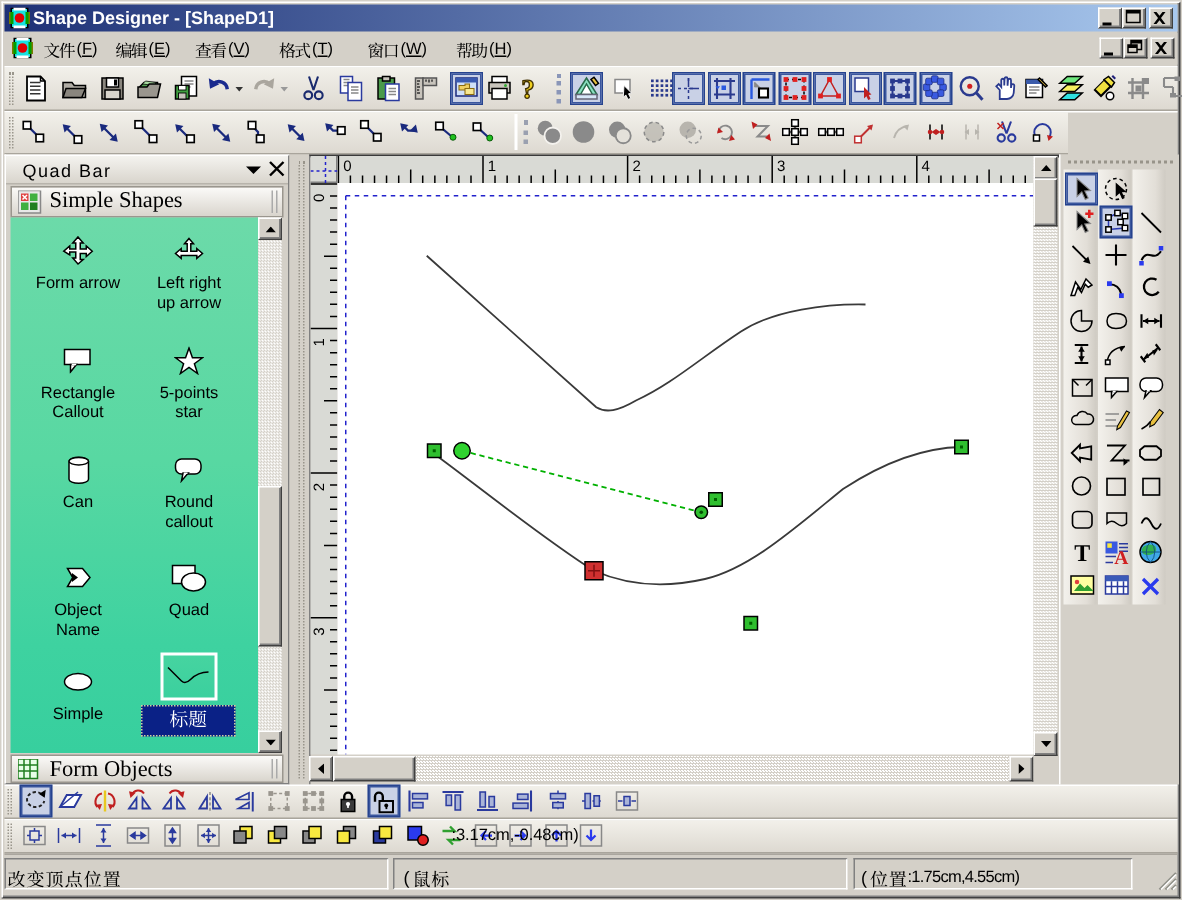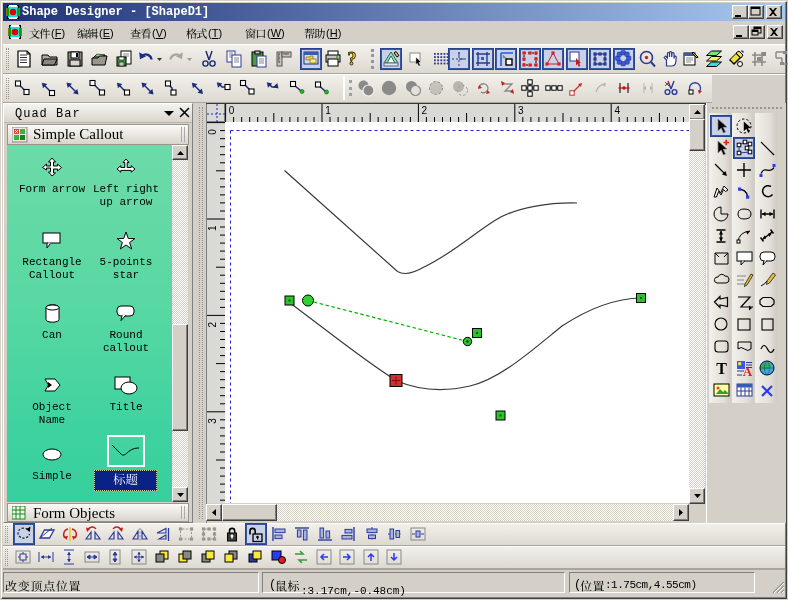--- a/index.html
+++ b/index.html
@@ -1,17 +1,17 @@
 <!DOCTYPE html>
 <html><head><meta charset="utf-8"><style>
 *{margin:0;padding:0;box-sizing:border-box}
 html,body{width:788px;height:600px;overflow:hidden}
 body{font-family:"Liberation Sans",sans-serif;background:#d4d0c8;position:relative}
 .abs{position:absolute}
-.mono{font-family:Liberation Mono, monospace}
+.mono{font-family:Liberation Sans, sans-serif}
 .serif{font-family:"Liberation Serif",serif}
 .tbband{background:linear-gradient(180deg,#f2f0ea,#ddd9d1);border-top:1px solid #fff;border-bottom:1px solid #a9a59c}
 .grip{width:3px;border-left:1px dotted #9a968c;border-right:1px dotted #9a968c}
 .btn3d{background:#d4d0c8;border-top:1px solid #fff;border-left:1px solid #fff;border-right:1px solid #404040;border-bottom:1px solid #404040;box-shadow:inset -1px -1px 0 #808080}
 .sunken{border:1px solid;border-color:#808080 #fff #fff #808080}
 .press{background:#c9d1e6;border:1px solid #26438e !important;outline:1px solid #3a569e;outline-offset:-2px}
 svg{display:block}
 </style></head><body>
 
 <div class="abs" style="left:0;top:0;width:788px;height:600px;border:1px solid #d4d0c8;outline:none;"></div>
@@ -602,21 +602,21 @@
   </svg>
 <div class="abs" style="left:7px;top:124px;width:182px;height:21px;background:linear-gradient(180deg,#fbfaf8,#d9d5cd);border:1px solid #9a968e"></div>
 <svg class="abs" style="left:12px;top:127px" width="16" height="16">
     <rect x="0" y="0" width="15" height="15" fill="#e8e8e8" stroke="#888"></rect>
     <rect x="2" y="2" width="5" height="5" fill="#e04040"></rect>
     <rect x="8" y="2" width="5" height="5" fill="#40b040"></rect>
     <rect x="2" y="8" width="5" height="5" fill="#40b040"></rect>
     <rect x="8" y="8" width="5" height="5" fill="#208020"></rect>
     <path d="M3 3 l3 3 M6 3 l-3 3" stroke="#fff"></path>
   </svg>
-<div class="abs serif" style="left:33px;top:126px;font-size:15px;color:#000">Simple Callout</div>
+<div class="abs serif" style="left:33px;top:126px;font-size:15px;color:#000">Simple Shapes</div>
 <div class="abs" style="left:181px;top:127px;width:4px;height:15px;border-left:1px solid #aaa;border-right:1px solid #aaa"></div>
 <div class="abs" style="left:7px;top:145px;width:165px;height:357px;background:linear-gradient(180deg,#6cdaa9 0%,#58d8a2 45%,#3ed2a0 80%,#37cf9e 100%)"></div>
 <div class="abs" style="left:172px;top:145px;width:16px;height:357px;background:repeating-conic-gradient(#fff 0 25%,#d4d0c8 0 50%) 0 0/2px 2px"></div>
 <div class="abs btn3d" style="left:172px;top:145px;width:16px;height:15px;display:flex;align-items:center;justify-content:center">
     <svg width="7" height="4">
       <path d="M3.5 0 L7 4 L0 4 z" fill="#000"></path>
     </svg>
   </div>
 <div class="abs btn3d" style="left:172px;top:487px;width:16px;height:15px;display:flex;align-items:center;justify-content:center">
     <svg width="7" height="4">
@@ -671,21 +671,21 @@
       <path d="M4 4 l4 3 -4 3 z" fill="#000"></path>
     </svg>
   </div>
 <div class="abs mono" style="left:8px;top:401px;width:88px;text-align:center;font-size:11px;line-height:13px;color:#000">Object<br>Name</div>
 <div class="abs" style="left:96px;top:372px;width:60px;height:26px;display:flex;align-items:center;justify-content:center">
     <svg width="24" height="19">
       <rect x="1" y="1" width="15" height="12" fill="#fff" stroke="#000"></rect>
       <ellipse cx="15" cy="12" rx="8" ry="6" fill="#fff" stroke="#000"></ellipse>
     </svg>
   </div>
-<div class="abs mono" style="left:82px;top:401px;width:88px;text-align:center;font-size:11px;line-height:13px;color:#000">Title</div>
+<div class="abs mono" style="left:82px;top:401px;width:88px;text-align:center;font-size:11px;line-height:13px;color:#000">Quad</div>
 <div class="abs" style="left:22px;top:441px;width:60px;height:26px;display:flex;align-items:center;justify-content:center">
     <svg width="20" height="13">
       <ellipse cx="10" cy="6.5" rx="9" ry="5.5" fill="#fff" stroke="#000"></ellipse>
     </svg>
   </div>
 <div class="abs mono" style="left:8px;top:470px;width:88px;text-align:center;font-size:11px;line-height:13px;color:#000">Simple</div>
 <div class="abs" style="left:107px;top:435px;width:38px;height:32px;border:2.5px solid #fff;background:linear-gradient(180deg,#46d4a0,#3bd09e)">
     <svg width="33" height="27">
       <path d="M3 8 L12 17 C14 19 16 18 18 16 C22 12 26 11 30 11" fill="none" stroke="#000"></path>
     </svg>
@@ -1275,21 +1275,21 @@
     <svg width="77" height="14" viewBox="0 0 77 14" style="display:block">
       <path d="M0.98561865234375 4.425117187500001 1.9544443359375 4.9223393554687505H1.80432421875V5.6333994140625006Q1.80432421875 5.6333994140625006 1.6050029296875001 5.6333994140625006Q1.4056816406250001 5.6333994140625006 0.98561865234375 5.6333994140625006V4.9223393554687505ZM0.84185888671875 9.64559765625Q1.20821923828125 9.52277783203125 1.885409912109375 9.262078125Q2.5626005859375 9.00137841796875 3.425911376953125 8.649268798828125Q4.28922216796875 8.297159179687501 5.1988828125 7.9225795898437505L5.26758251953125 8.0931591796875Q4.8450029296875 8.345639648437501 4.2255930175781256 8.734830322265626Q3.60618310546875 9.124020996093751 2.8468828124999996 9.582391845703125Q2.08758251953125 10.0407626953125 1.23462158203125 10.52478369140625ZM1.6108828125 5.25245947265625 1.79538427734375 5.370360351562501V9.7479580078125L1.11857958984375 10.004939941406251L1.49370263671875 9.682078125Q1.5748828125 9.98681982421875 1.516172607421875 10.2129609375Q1.4574624023437501 10.439102050781251 1.339921875 10.576292724609376Q1.22238134765625 10.7134833984375 1.116720703125 10.76784375L0.5919580078125 9.64301806640625Q0.850318359375 9.52559765625 0.917968505859375 9.43829736328125Q0.98561865234375 9.3509970703125 0.98561865234375 9.18863671875V5.25245947265625ZM10.58255859375 2.6429970703125Q10.58255859375 2.6429970703125 10.689388916015625 2.728767333984375Q10.79621923828125 2.8145375976562503 10.963169677734374 2.9484279785156255Q11.1301201171875 3.0823183593750008 11.312130615234375 3.2357387695312507Q11.49414111328125 3.3891591796875007 11.647561523437501 3.53645947265625Q11.599561523437501 3.72845947265625 11.32638134765625 3.72845947265625H6.57462158203125V3.3745795898437505H10.004876953125ZM8.34642333984375 0.8162402343749999Q8.31042333984375 0.9183603515624998 8.205363281250001 0.9948303222656252Q8.100303222656251 1.0713002929687505 7.8932431640625005 1.0743603515625004Q7.3706425781250005 2.9325014648437504 6.535921875 4.439310791015625Q5.701201171875 5.9461201171875 4.6046997070312505 6.9298798828125L4.428 6.80706005859375Q4.98845947265625 6.04469970703125 5.4829189453125 5.04233935546875Q5.97737841796875 4.03997900390625 6.368307861328125 2.872798828125Q6.7592373046875 1.70561865234375 6.9806367187500005 0.4637387695312505ZM10.478642578125001 3.3745795898437505Q10.236062988281251 4.85693994140625 9.751593017578125 6.1040104980468755Q9.267123046875 7.3510810546875005 8.45958251953125 8.368501464843751Q7.6520419921875 9.385921875000001 6.455190673828125 10.162981933593752Q5.25833935546875 10.940041992187501 3.584876953125 11.48544140625L3.49805712890625 11.32074169921875Q4.9479580078125 10.69650146484375 6.0041982421875 9.880141113281251Q7.0604384765625 9.06378076171875 7.769728271484375 8.071890380859376Q8.47901806640625 7.08 8.897007568359374 5.903759765625001Q9.3149970703125 4.7275195312500005 9.488396484375 3.3745795898437505ZM6.4268408203125 3.733921875Q6.74448046875 5.30898193359375 7.346130615234375 6.639660644531251Q7.94778076171875 7.9703393554687505 8.9769609375 8.972067626953127Q10.00614111328125 9.973795898437501 11.56590087890625 10.590474609375L11.52990087890625 10.71353466796875Q11.23973876953125 10.7653154296875 11.037837890625 10.93781689453125Q10.83593701171875 11.110318359375 10.74863671875 11.39766064453125Q9.32159765625 10.663561523437501 8.428438476562501 9.573572021484376Q7.535279296875 8.48358251953125 7.030469970703125 7.080992431640626Q6.52566064453125 5.67840234375 6.253201171875 4.04238134765625ZM3.84767578125 1.7627988281249998 4.30559765625 1.268876953125 5.28990087890625 2.027279296875001Q5.2329609375 2.0962192382812503 5.099671142578124 2.157749267578125Q4.96638134765625 2.2192792968749995 4.78944140625 2.255279296875001V5.55245947265625Q4.78944140625 5.59151953125 4.673190673828125 5.66081982421875Q4.55693994140625 5.7301201171875 4.398328857421875 5.7843603515625Q4.2397177734375004 5.838600585937501 4.0947568359375 5.838600585937501H3.96767578125V1.7627988281249998ZM4.3959580078125 4.9223393554687505V5.27621923828125H1.309201171875V4.9223393554687505ZM4.52465771484375 1.7627988281249998V2.116678710937501H0.7361982421875L0.6281982421875 1.7627988281249998Z M16.215759765625 6.65081982421875Q16.72281982421875 7.532939941406251 17.549650146484375 8.20445947265625Q18.37648046875 8.87597900390625 19.44178076171875 9.359728271484375Q20.5070810546875 9.843477539062501 21.737201171875 10.150166748046875Q22.9673212890625 10.45685595703125 24.28402099609375 10.615195312500001L24.27202099609375 10.7533154296875Q23.9851591796875 10.8020361328125 23.790668212890623 10.991127685546875Q23.59617724609375 11.18021923828125 23.51781689453125 11.497441406250001Q21.7992373046875 11.18544140625 20.341837890625 10.5975615234375Q18.8844384765625 10.009681640625 17.7870390625 9.0733212890625Q16.6896396484375 8.1369609375 16.0301201171875 6.80045947265625ZM20.87001513671875 6.65081982421875 21.49689794921875 6.123237304687501 22.4040419921875 7.000020996093751Q22.32310205078125 7.0812011718750005 22.20310205078125 7.1053212890625Q22.08310205078125 7.129441406250001 21.843102050781248 7.144501464843751Q20.52826123046875 8.857921875 18.314830322265625 9.972271728515626Q16.1013994140625 11.08662158203125 13.17033935546875 11.5508408203125L13.09245947265625 11.353201171875Q14.8401982421875 10.932720703125 16.379947509765625 10.25730029296875Q17.91969677734375 9.581879882812501 19.117686279296876 8.674229736328126Q20.31567578125 7.766579589843751 21.01425537109375 6.65081982421875ZM21.433420410156252 6.65081982421875V7.00469970703125H14.675321289062499L14.5673212890625 6.65081982421875ZM17.812062988281248 6.074579589843751Q17.809002929687498 6.1136396484375 17.626391845703125 6.2098798828125Q17.44378076171875 6.3061201171875005 17.12961865234375 6.3061201171875005H16.99641748046875V2.2790390625000008H17.812062988281248ZM20.4122822265625 6.0416396484375Q20.40922216796875 6.0806997070312505 20.2250810546875 6.17693994140625Q20.04093994140625 6.27318017578125 19.72677783203125 6.27318017578125H19.59663671875V2.2583393554687508H20.4122822265625ZM17.69337841796875 0.3919790039062505Q18.325420410156248 0.5135976562500009 18.710501464843748 0.7187673339843759Q19.09558251953125 0.9239370117187509 19.2788828125 1.1567673339843756Q19.46218310546875 1.3895976562500003 19.481352783203125 1.601728271484375Q19.5005224609375 1.8138588867187497 19.399211669921876 1.9613994140625Q19.297900878906248 2.10893994140625 19.11528979492187 2.1450600585937503Q18.9326787109375 2.1811801757812503 18.71241748046875 2.0484594726562495Q18.62559765625 1.7900991210937498 18.43089794921875 1.500448974609375Q18.2361982421875 1.2107988281250002 18.0084384765625 0.9407988281250006Q17.7806787109375 0.670798828125001 17.56773876953125 0.47879882812500085ZM16.65250146484375 3.7531801757812504Q16.60450146484375 3.840240234375 16.47850146484375 3.889770263671875Q16.352501464843748 3.93930029296875 16.166381347656248 3.8943603515625007Q15.5868408203125 4.6983603515625 14.839420410156249 5.31281982421875Q14.091999999999999 5.9272792968750005 13.338339355468749 6.2929189453125005L13.19151953125 6.131279296875Q13.79997900390625 5.6569189453125 14.44125830078125 4.860088623046876Q15.082537597656248 4.06325830078125 15.53781689453125 3.1331381835937506ZM22.92885595703125 1.385816894531251Q22.92885595703125 1.385816894531251 23.041686279296876 1.474527099609376Q23.1545166015625 1.563237304687501 23.327467041015623 1.7015976562500006Q23.500417480468748 1.8399580078125002 23.6899580078125 1.9993784179687504Q23.87949853515625 2.1587988281250006 24.04185888671875 2.30609912109375Q24.002798828125 2.49809912109375 23.723738769531252 2.49809912109375H13.46002099609375L13.3550810546875 2.1442192382812504H22.318234375ZM21.011979003906248 3.32585888671875Q21.904240234375 3.5528979492187505 22.474720703125 3.8617177734375003Q23.045201171875 4.17053759765625 23.361551025390625 4.505367919921875Q23.67790087890625 4.8401982421875 23.774830322265625 5.136208740234375Q23.871759765625 5.432219238281251 23.803388916015624 5.6396396484375Q23.735018066406248 5.84706005859375 23.552406982421875 5.90706005859375Q23.369795898437502 5.96706005859375 23.11071484375 5.8312792968750005Q22.954955078125 5.4110390625 22.585325927734374 4.963979003906251Q22.21569677734375 4.516918945312501 21.765127685546876 4.11785888671875Q21.31455859375 3.718798828125 20.89221923828125 3.4425585937500003Z M34.21958251953125 4.50749853515625Q34.2045224609375 4.62161865234375 34.11299243164062 4.70561865234375Q34.02146240234375 4.7896186523437505 33.81746240234375 4.8166787109375Q33.79346240234375 5.81951953125 33.749932373046875 6.6781201171875Q33.70640234375 7.536720703125001 33.51263208007812 8.26602099609375Q33.31886181640625 8.9953212890625 32.85932128906249 9.59544140625Q32.399780761718745 10.195561523437501 31.569169677734372 10.678501464843752Q30.73855859375 11.16144140625 29.404876953124997 11.536261230468751L29.2851171875 11.32944140625Q30.4434775390625 10.921201171875001 31.159127685546874 10.418490966796876Q31.87477783203125 9.91578076171875 32.25877783203125 9.299070556640626Q32.64277783203125 8.682360351562501 32.7957177734375 7.9410600585937505Q32.94865771484375 7.199759765625 32.96959765625 6.312809326171875Q32.99053759765625 5.425858886718751 32.99053759765625 4.384198242187501ZM33.731958007812494 8.882339355468751Q34.6813994140625 9.130078125 35.30471020507812 9.452307861328126Q35.92802099609375 9.77453759765625 36.274731201171875 10.103367919921876Q36.62144140625 10.4321982421875 36.745671142578125 10.722328857421875Q36.86990087890625 11.01245947265625 36.816710205078124 11.221530029296876Q36.76351953125 11.430600585937501 36.578088623046874 11.501310791015626Q36.39265771484375 11.57202099609375 36.1305166015625 11.45154052734375Q35.89945654296875 11.055060058593751 35.4647568359375 10.604819824218751Q35.03005712890625 10.15457958984375 34.53700756835937 9.728459472656251Q34.0439580078125 9.302339355468751 33.6121982421875 9.00209912109375ZM31.463363281249997 8.792939941406251Q31.463363281249997 8.832240234375 31.366642578124996 8.904600585937501Q31.269921874999998 8.976960937500001 31.115780761718746 9.029791259765627Q30.961639648437497 9.082621582031251 30.780438476562498 9.082621582031251H30.64465771484375V3.50657958984375V3.0997177734375008L31.52642333984375 3.50657958984375H35.64889794921875V3.8604594726562507H31.463363281249997ZM35.10463671875 3.50657958984375 35.53549853515625 3.0366577148437504 36.4598017578125 3.75906005859375Q36.4118017578125 3.8190600585937506 36.29345190429687 3.8761201171875004Q36.17510205078125 3.93318017578125 36.016041992187496 3.95718017578125V8.57081982421875Q36.016041992187496 8.6098798828125 35.901321289062494 8.670120117187501Q35.7866005859375 8.730360351562501 35.63257958984374 8.783070556640626Q35.478558593749995 8.83578076171875 35.33665771484375 8.83578076171875H35.21263671875V3.50657958984375ZM33.874642578125 1.4150390625Q33.72098193359375 1.784219238281251 33.52661108398438 2.2148093261718755Q33.332240234375 2.6453994140625 33.12586938476562 3.036929443359375Q32.91949853515625 3.4284594726562503 32.726777832031246 3.70445947265625H32.45125830078125Q32.5079580078125 3.4253994140625004 32.57053759765625 3.0203393554687503Q32.6331171875 2.6152792968750003 32.69122680664063 2.181749267578125Q32.74933642578125 1.7482192382812496 32.77615625 1.4150390625ZM35.8684384765625 0.6985166015625008Q35.8684384765625 0.6985166015625008 35.975268798828125 0.7827568359375006Q36.08209912109375 0.8669970703125003 36.246109619140626 0.9948874511718753Q36.410120117187496 1.1227778320312503 36.59366064453125 1.2746682128906253Q36.777201171875 1.4265585937500003 36.921681640624996 1.5738588867187495Q36.873681640625 1.7658588867187497 36.60944140625 1.7658588867187497H30.645138183593748L30.549138183593747 1.41197900390625H35.3025166015625ZM29.52373876953125 0.9578378906250009Q29.52373876953125 0.9578378906250009 29.627509033203125 1.0420781250000006Q29.731279296874998 1.1263183593750004 29.8936396484375 1.263148681640625Q30.055999999999997 1.3999790039062496 30.23342041015625 1.5518693847656246Q30.410840820312497 1.7037597656249996 30.55814111328125 1.8480000000000008Q30.513201171874996 2.040000000000001 30.252020996093748 2.040000000000001H25.9324384765625L25.8364384765625 1.6861201171874995H28.9552373046875ZM28.62146240234375 10.1429970703125Q28.62146240234375 10.4564384765625 28.534162109374996 10.71551953125Q28.446861816406248 10.9746005859375 28.174370849609375 11.143201171874999Q27.901879882812498 11.3118017578125 27.332897949218747 11.3718017578125Q27.32089794921875 11.181420410156251 27.26101806640625 11.02151953125Q27.20113818359375 10.86161865234375 27.093138183593748 10.7799580078125Q26.946318359375 10.66253759765625 26.705148681640622 10.5871171875Q26.46397900390625 10.51169677734375 26.043979003906248 10.457576660156251V10.27781689453125Q26.043979003906248 10.27781689453125 26.234208740234372 10.288286865234376Q26.4244384765625 10.2987568359375 26.688078124999997 10.31969677734375Q26.951717773437498 10.34063671875 27.185477539062497 10.351106689453125Q27.4192373046875 10.361576660156251 27.51217724609375 10.361576660156251Q27.67993701171875 10.361576660156251 27.73981689453125 10.30157666015625Q27.799696777343748 10.24157666015625 27.799696777343748 10.100876953125V1.6861201171874995H28.62146240234375Z M40.77486181640624 7.254120117187501H47.41997900390624V7.6080000000000005H40.77486181640624ZM43.926120117187494 2.328000000000001H47.38205712890625L47.97785888671874 1.560177246093751Q47.97785888671874 1.560177246093751 48.0891591796875 1.6474775390625007Q48.20045947265625 1.7347778320312504 48.37046997070312 1.8761982421875008Q48.54048046874999 2.017618652343751 48.726960937499996 2.1785690917968754Q48.913441406249994 2.3395195312499997 49.066861816406245 2.4898798828125006Q49.01886181640624 2.6818798828125 48.75462158203125 2.6818798828125H43.926120117187494ZM43.50653759765625 0.4667988281250004 44.83656445312499 0.5900991210937505Q44.82456445312499 0.7192792968749995 44.716564453124995 0.8123393554687501Q44.608564453125 0.9053994140625008 44.36808398437499 0.9475195312500002V4.6046997070312505H43.50653759765625ZM40.311300292968745 8.60633935546875H40.517879882812494Q40.71060058593749 9.377639648437501 40.58814111328124 9.933180175781251Q40.46568164062499 10.488720703125 40.18674169921874 10.837201171875002Q39.90780175781249 11.185681640625 39.604261230468744 11.347801757812501Q39.330600585937496 11.504041992187501 39.03881982421875 11.489791259765624Q38.747039062499994 11.47554052734375 38.641858886718744 11.255279296875Q38.560678710937495 11.050078125 38.67374926757812 10.876887451171875Q38.786819824218746 10.703696777343751 38.985660644531244 10.60133642578125Q39.30942041015624 10.46957666015625 39.61377026367187 10.189467041015625Q39.91812011718749 9.909357421875 40.11612011718749 9.510897949218752Q40.31412011718749 9.1124384765625 40.311300292968745 8.60633935546875ZM42.397138183593746 8.663759765625Q42.8581201171875 9.06869970703125 43.09449096679687 9.462Q43.33086181640624 9.855300292968751 43.39839184570312 10.200720703125Q43.46592187499999 10.54614111328125 43.408381347656245 10.81050146484375Q43.35084082031249 11.074861816406251 43.20599999999999 11.217451904296876Q43.06115917968749 11.3600419921875 42.87572827148437 11.350621582031252Q42.690297363281246 11.341201171875001 42.518516601562496 11.13318017578125Q42.5787568359375 10.73693994140625 42.543117187499995 10.30493994140625Q42.50747753906249 9.872939941406251 42.423837890624995 9.456000000000001Q42.3401982421875 9.039060058593751 42.23243847656249 8.711759765625ZM44.55947753906249 8.61881982421875Q45.215519531249996 8.9630390625 45.603540527343746 9.330569091796875Q45.9915615234375 9.698099121093751 46.17027172851562 10.045049560546875Q46.34898193359375 10.392000000000001 46.3635615234375 10.671540527343751Q46.378141113281245 10.951081054687501 46.264830322265624 11.125441406250001Q46.151519531249996 11.299801757812501 45.965968505859365 11.319211669921875Q45.78041748046874 11.33862158203125 45.569336425781245 11.160720703125001Q45.52157666015624 10.7583603515625 45.33440698242187 10.312710205078126Q45.14723730468749 9.86706005859375 44.90300756835937 9.442469970703126Q44.65877783203125 9.017879882812501 44.40983789062499 8.69669970703125ZM46.95713818359374 8.57645947265625Q47.79881982421875 8.88773876953125 48.33213061523437 9.2626787109375Q48.86544140624999 9.63761865234375 49.146031494140615 10.0070390625Q49.426621582031245 10.37645947265625 49.49673120117187 10.692Q49.56684082031249 11.00754052734375 49.48353002929687 11.219430908203126Q49.400219238281245 11.4313212890625 49.214668212890615 11.4793212890625Q49.02911718749999 11.5273212890625 48.78203613281249 11.36754052734375Q48.667916015624996 10.908240234375 48.34733642578124 10.414590087890625Q48.02675683593749 9.92093994140625 47.619357421874994 9.463289794921875Q47.2119580078125 9.005639648437501 46.82537841796874 8.684219238281251ZM40.408198242187495 4.410360351562501V3.9973784179687506L41.320564453124994 4.410360351562501H47.463958007812494V4.755300292968751H41.251384277343746V8.0573994140625Q41.251384277343746 8.0936396484375 41.144073486328125 8.16306005859375Q41.0367626953125 8.232480468750001 40.87650146484374 8.285310791015625Q40.71624023437499 8.33814111328125 40.5350390625 8.33814111328125H40.408198242187495ZM46.96721630859375 4.410360351562501H46.847216308593744L47.30537841796875 3.8980781250000005L48.32640234374999 4.67202099609375Q48.266402343749995 4.7440209960937505 48.13452246093749 4.811551025390625Q48.00264257812499 4.8790810546875 47.819582519531245 4.9181411132812505V7.97951953125Q47.819582519531245 8.01857958984375 47.694271728515616 8.081879882812501Q47.568960937499995 8.14518017578125 47.40575976562499 8.19942041015625Q47.24255859374999 8.253660644531251 47.10041748046874 8.253660644531251H46.96721630859375Z M55.189243164062496 0.9216606445312507Q55.15018310546875 1.0237807617187507 55.039123046875 1.0942507324218758Q54.92806298828125 1.1647207031250009 54.72406298828125 1.1557807617187503Q54.3005224609375 2.281681640625001 53.755451904296876 3.3060314941406257Q53.210381347656245 4.3303813476562505 52.57801049804687 5.199780761718751Q51.9456396484375 6.06918017578125 51.251258300781245 6.731759765625L51.08655859375 6.612Q51.614318359375 5.879759765625001 52.1299580078125 4.895519531250001Q52.64559765625 3.9112792968750005 53.09958715820312 2.7770390625000005Q53.553576660156246 1.6427988281250006 53.867916015625 0.49361865234375024ZM54.04642333984375 3.864720703125Q54.02242333984375 3.9487207031250007 53.933953369140625 4.004250732421875Q53.845483398437494 4.05978076171875 53.683363281249996 4.0868408203125V11.21693994140625Q53.68030322265625 11.2501201171875 53.57758251953125 11.320950439453124Q53.474861816406246 11.391780761718751 53.32225073242187 11.447551025390625Q53.169639648437496 11.5033212890625 53.0004384765625 11.5033212890625H52.846297363281245V4.021681640625L53.214099121093746 3.5482192382812503ZM57.065138183593746 0.5117387695312505Q57.724480468749995 0.7870180664062509 58.118621582031246 1.1125480957031257Q58.512762695312496 1.4380781250000005 58.69147290039062 1.7625585937500006Q58.87018310546875 2.0870390625000006 58.87723266601562 2.3621096191406257Q58.8842822265625 2.6371801757812507 58.76779125976562 2.8070705566406255Q58.65130029296875 2.9769609375000003 58.45809912109375 2.9993107910156254Q58.26489794921875 3.0216606445312504 58.047696777343745 2.8406997070312503Q58.0147568359375 2.4623393554687496 57.84405712890624 2.0482192382812503Q57.673357421875 1.634099121093751 57.43077783203125 1.2559790039062504Q57.1881982421875 0.8778588867187498 56.927498535156246 0.5985585937500009ZM61.27558251953125 4.52448046875Q61.248522460937494 4.64448046875 61.14205249023437 4.71954052734375Q61.035582519531246 4.7946005859375 60.825462402343746 4.806600585937501Q60.597222167968745 5.62542041015625 60.2518017578125 6.639420410156251Q59.90638134765625 7.653420410156251 59.48425073242187 8.6886005859375Q59.0621201171875 9.72378076171875 58.599279296875 10.624020996093751H58.37787988281249Q58.599519531249996 9.91578076171875 58.8150390625 9.097890380859376Q59.03055859375 8.280000000000001 59.22654809570312 7.423169677734376Q59.422537597656245 6.566339355468751 59.590057128906246 5.7425690917968755Q59.757576660156246 4.918798828125 59.871216308593745 4.20773876953125ZM55.55433935546875 4.396918945312501Q56.264981933593745 5.23481982421875 56.67394287109374 6.000720703125Q57.08290380859375 6.7666215820312505 57.253723632812495 7.4138122558593755Q57.42454345703125 8.0610029296875 57.419112548828124 8.548893310546877Q57.413681640625 9.036783691406251 57.28648046875 9.320193603515627Q57.159279296875 9.603603515625 56.97513818359375 9.646412841796876Q56.7909970703125 9.689222167968751 56.60745654296875 9.43578076171875Q56.568876953125 8.9823603515625 56.49429736328125 8.365650146484375Q56.4197177734375 7.748939941406251 56.279138183593744 7.069289794921875Q56.13855859375 6.3896396484375 55.918448974609376 5.718929443359375Q55.69833935546875 5.04821923828125 55.377639648437494 4.486798828125ZM61.2971171875 9.66959765625Q61.2971171875 9.66959765625 61.40853759765625 9.758427978515625Q61.5199580078125 9.84725830078125 61.69455859375 9.988798828125Q61.8691591796875 10.13033935546875 62.060349853515625 10.2898798828125Q62.25154052734375 10.44942041015625 62.40802099609375 10.602840820312501Q62.360020996093745 10.794840820312501 62.086840820312496 10.794840820312501H54.215081054687495L54.1190810546875 10.4409609375H60.679895019531244ZM61.02513818359375 2.4844174804687498Q61.02513818359375 2.4844174804687498 61.13502856445312 2.5717177734375Q61.2449189453125 2.65901806640625 61.41645947265624 2.795968505859375Q61.587999999999994 2.9329189453125 61.77460058593749 3.0893994140625Q61.961201171875 3.2458798828125 62.117681640624994 3.396240234375Q62.09368164062499 3.492240234375 62.01109155273437 3.540240234375Q61.92850146484375 3.588240234375 61.79650146484374 3.588240234375H54.57742041015625L54.48142041015625 3.2343603515625006H60.42015625Z M66.1684384765625 5.0319580078125 67.13114404296876 5.44469970703125H72.0561142578125L72.49897607421875 4.87829736328125L73.592240234375 5.684699707031251Q73.532240234375 5.771759765625 73.40330029296875 5.82281982421875Q73.2743603515625 5.8738798828125 73.052240234375 5.904000000000001V10.83366064453125H72.19093408203125V5.79857958984375H66.99938427734375V10.83366064453125H66.1684384765625V5.44469970703125ZM73.95055859375 9.9646787109375Q73.95055859375 9.9646787109375 74.06338891601563 10.047388916015624Q74.17621923828125 10.13009912109375 74.34622973632813 10.2653994140625Q74.516240234375 10.40069970703125 74.70731079101563 10.557060058593752Q74.89838134765625 10.713420410156251 75.05486181640624 10.85766064453125Q75.033921875 10.95366064453125 74.95580175781251 11.00166064453125Q74.877681640625 11.04966064453125 74.745681640625 11.04966064453125H64.1176396484375L64.01269970703125 10.695780761718751H73.34275683593751ZM70.2782041015625 3.6074985351562505Q70.22126416015625 3.87173876953125 69.8339638671875 3.8990390625Q69.74384375 4.175039062500001 69.61313354492188 4.508219238281251Q69.48242333984375 4.841399414062501 69.35171313476562 5.161049560546875Q69.2210029296875 5.48069970703125 69.10994287109375 5.723759765625H68.6051591796875Q68.65597900390625 5.435519531250001 68.71573876953124 5.0317492675781255Q68.77549853515625 4.62797900390625 68.83525830078125 4.1926787109375Q68.89501806640625 3.7573784179687504 68.93077783203125 3.4060781250000005ZM72.58393701171875 9.318600585937501V9.67248046875H66.59978076171875V9.318600585937501ZM72.5869970703125 8.0463603515625V8.400240234375001H66.6028408203125V8.0463603515625ZM72.5869970703125 6.78893994140625V7.14281982421875H66.6028408203125V6.78893994140625ZM73.794078125 3.4806577148437503Q73.794078125 3.4806577148437503 73.98055859375 3.6219580078125Q74.1670390625 3.76325830078125 74.419759765625 3.9646787109375Q74.67248046875 4.16609912109375 74.88002099609375 4.3613994140625Q74.8409609375 4.5533994140625005 74.56190087890624 4.5533994140625005H64.29925830078125L64.194318359375 4.19951953125H73.204396484375ZM71.23934228515625 1.1308198242187508V3.1009189453125003H70.46041748046875V1.1308198242187508ZM68.6567626953125 1.1308198242187508V3.1009189453125003H67.88089794921875V1.1308198242187508ZM72.95875683593749 1.1308198242187508 73.41361865234376 0.6458378906249997 74.40710205078125 1.3983603515625003Q74.350162109375 1.4673002929687495 74.21087231445313 1.5303603515625Q74.07158251953125 1.5934204101562504 73.9005224609375 1.62942041015625V3.4905585937500003Q73.9005224609375 3.5296186523437507 73.78274169921875 3.5898588867187504Q73.6649609375 3.65009912109375 73.50787988281249 3.702809326171875Q73.350798828125 3.75551953125 73.20889794921875 3.75551953125H73.0787568359375V1.1308198242187508ZM66.1252431640625 3.5926787109375002Q66.1252431640625 3.6289189453125 66.02099243164062 3.689279296875Q65.91674169921875 3.7496396484375003 65.75813061523436 3.8009399414062504Q65.59951953125 3.8522402343750004 65.43337841796875 3.8522402343750004H65.31265771484375V1.1308198242187508V0.7300781250000004L66.2094833984375 1.1308198242187508H73.551916015625V1.4846997070312504H66.1252431640625ZM73.53217724609375 2.8884594726562502V3.2423393554687507H65.744V2.8884594726562502Z" fill="#000"></path>
     </svg>
   </div>
 <div class="abs mono" style="left:269px;top:578px;font-size:12px">(</div>
 <div class="abs" style="left:275px;top:580px">
     <svg width="26" height="14" viewBox="0 0 26 14" style="display:block">
       <path d="M5.1517177734375 10.43993701171875Q5.481837890625 10.383237304687501 6.050548095703125 10.277247802734376Q6.61925830078125 10.17125830078125 7.32455859375 10.020448974609376Q8.02985888671875 9.8696396484375 8.7771591796875 9.711300292968751L8.81597900390625 9.89693994140625Q8.3213994140625 10.1103603515625 7.4488198242187496 10.472490966796876Q6.576240234375 10.83462158203125 5.5618798828125 11.1925224609375ZM5.96874169921875 6.21713818359375 6.147123046875 6.3289189453125V10.47359765625L5.5006787109375 10.73033935546875L5.80050146484375 10.422777832031251Q5.8995615234375 10.679279296875 5.86626123046875 10.88130029296875Q5.8329609375 11.0833212890625 5.743890380859375 11.215921875Q5.65481982421875 11.3485224609375 5.56421923828125 11.39982275390625L4.98017724609375 10.5032373046875Q5.2446577148437505 10.3411171875 5.312307861328126 10.249346923828124Q5.3799580078125 10.15757666015625 5.3799580078125 10.01921630859375V6.21713818359375ZM6.494642578125 5.78657958984375Q6.4826425781250006 5.88845947265625 6.4002927246093755 5.963399414062501Q6.31794287109375 6.03833935546875 6.147123046875 6.06233935546875V6.578339355468751H5.3799580078125V5.867279296875V5.663279296875ZM1.690318359375 10.61285595703125Q1.9724384765625 10.55615625 2.454208740234375 10.429346923828126Q2.93597900390625 10.30253759765625 3.531869384765625 10.13537841796875Q4.127759765625 9.96821923828125 4.73718017578125 9.79506005859375L4.7938798828125 9.96869970703125Q4.53906005859375 10.11293994140625 4.117770263671876 10.34118017578125Q3.69648046875 10.569420410156251 3.18354052734375 10.832250732421876Q2.6706005859375 11.095081054687501 2.1183603515625 11.35650146484375ZM2.48946240234375 6.2559580078125006 2.66784375 6.36773876953125V10.6107568359375L2.0213994140625 10.88537841796875L2.32122216796875 10.577816894531251Q2.4202822265625 10.82537841796875 2.3869819335937503 11.0273994140625Q2.353681640625 11.229420410156251 2.2646110839843754 11.366490966796876Q2.1755405273437503 11.5035615234375 2.08493994140625 11.55486181640625L1.50089794921875 10.64933642578125Q1.76537841796875 10.49615625 1.833028564453125 10.404385986328126Q1.9006787109375 10.31261572265625 1.9006787109375 10.165315429687501V6.2559580078125006ZM3.01536328125 5.825399414062501Q3.00336328125 5.9272792968750005 2.9210134277343753 6.002219238281251Q2.8386635742187503 6.0771591796875 2.66784375 6.1011591796875V6.6171591796875004H1.9006787109375V5.90609912109375V5.702099121093751ZM9.897483398437501 5.783759765625001Q9.8854833984375 5.903759765625001 9.7954833984375 5.980349853515626Q9.7054833984375 6.056939941406251 9.53136328125 6.0840000000000005Q9.52830322265625 6.659279296875001 9.55218310546875 7.329028564453125Q9.576062988281251 7.998777832031251 9.688292724609376 8.62817724609375Q9.8005224609375 9.25757666015625 10.039921875000001 9.74921630859375Q10.2793212890625 10.24085595703125 10.695300292968751 10.45685595703125Q10.788240234375 10.495916015625001 10.837770263671874 10.48697607421875Q10.88730029296875 10.4780361328125 10.93530029296875 10.38509619140625Q11.0223603515625 10.24109619140625 11.114010498046875 9.998036132812501Q11.20566064453125 9.754976074218751 11.2628408203125 9.5537958984375L11.4066005859375 9.586735839843751L11.28354052734375 10.67357666015625Q11.45202099609375 10.830537597656251 11.5210810546875 10.994908447265626Q11.59014111328125 11.159279296875 11.52966064453125 11.268Q11.45718017578125 11.439780761718751 11.275049560546876 11.479081054687502Q11.0929189453125 11.51838134765625 10.86737841796875 11.465791259765625Q10.641837890625 11.413201171875 10.42559765625 11.313900878906251Q9.81077783203125 11.02566064453125 9.461367919921877 10.429890380859376Q9.1119580078125 9.834120117187501 8.951488037109375 9.044939941406252Q8.79101806640625 8.255759765625001 8.738548095703125 7.3796396484375Q8.686078125 6.50351953125 8.67713818359375 5.66351953125ZM5.7652221679687505 1.2172221679687496Q5.5998017578125 1.3734624023437512 5.19390087890625 1.22922216796875Q4.84002099609375 1.3400419921874995 4.349791259765625 1.4761516113281248Q3.8595615234375003 1.61226123046875 3.327331787109375 1.7273107910156256Q2.79510205078125 1.842360351562501 2.306162109375 1.92L2.24334228515625 1.7313002929687507Q2.69274169921875 1.5661201171875003 3.1884909667968753 1.3437597656250002Q3.6842402343750003 1.1213994140625 4.1364594726562505 0.8885690917968754Q4.5886787109375 0.6557387695312507 4.87313818359375 0.47243847656250004ZM6.65790087890625 7.7818798828125Q7.25838134765625 7.9223393554687505 7.625911376953125 8.121749267578124Q7.9934414062500005 8.3211591796875 8.177551025390626 8.532809326171876Q8.36166064453125 8.744459472656251 8.4 8.941169677734376Q8.43833935546875 9.1378798828125 8.36255859375 9.268469970703126Q8.28677783203125 9.39906005859375 8.13605712890625 9.4258798828125Q7.9853364257812505 9.45269970703125 7.8017958984375 9.3350390625Q7.7154565429687505 9.09197900390625 7.50641748046875 8.82209912109375Q7.29737841796875 8.55221923828125 7.0358693847656255 8.3033994140625Q6.7743603515625 8.054579589843751 6.53202099609375 7.8896396484375ZM6.732240234375 6.170339355468751Q7.4228408203125005 6.30821923828125 7.80366064453125 6.5333994140625Q8.18448046875 6.75857958984375 8.321759765625 6.9958798828125Q8.4590390625 7.23318017578125 8.41313818359375 7.4163603515625Q8.3672373046875 7.59954052734375 8.205806396484375 7.6608303222656255Q8.04437548828125 7.722120117187501 7.8248349609375 7.592219238281251Q7.73849560546875 7.37009912109375 7.536986572265626 7.12409912109375Q7.3354775390625 6.878099121093751 7.091968505859375 6.654569091796875Q6.84845947265625 6.4310390625 6.61530029296875 6.28397900390625ZM3.062162109375 7.844459472656251Q3.63582275390625 7.955279296875 3.988412841796875 8.132459472656251Q4.3410029296875 8.3096396484375 4.514642578125001 8.51093994140625Q4.6882822265625 8.712240234375 4.722151611328125 8.891070556640624Q4.75602099609375 9.06990087890625 4.681770263671876 9.19602099609375Q4.60751953125 9.322141113281251 4.467268798828125 9.35190087890625Q4.32701806640625 9.38166064453125 4.1434775390625 9.27293994140625Q4.066078125 9.047759765625 3.86597900390625 8.8016396484375Q3.6658798828125 8.55551953125 3.422250732421875 8.328929443359375Q3.17862158203125 8.10233935546875 2.9452221679687502 7.961159179687501ZM3.133681640625 6.2091591796875Q3.69840234375 6.287039062500001 4.0525224609375 6.435749267578126Q4.406642578125 6.584459472656251 4.587812255859375 6.761879882812501Q4.76898193359375 6.939300292968751 4.80438134765625 7.107660644531251Q4.8397807617187505 7.2760209960937505 4.771530029296875 7.394731201171876Q4.703279296875 7.513441406250001 4.56149853515625 7.544731201171876Q4.4197177734375 7.57602099609375 4.23617724609375 7.47930029296875Q4.149837890625 7.280939941406251 3.9466787109375003 7.0646997070312505Q3.74351953125 6.84845947265625 3.4983603515625 6.656219238281251Q3.2532011718750002 6.463979003906251 3.0256816406250002 6.334798828125001ZM8.91569677734375 1.3659008789062508 9.37055859375 0.8719790039062509 10.357921875 1.6303813476562503Q10.30098193359375 1.6993212890624996 10.166162109375001 1.760851318359375Q10.031342285156251 1.8223813476562505 9.85440234375 1.85838134765625V5.2606787109375Q9.85440234375 5.299738769531251 9.73662158203125 5.362918945312501Q9.6188408203125 5.426099121093751 9.461759765625 5.475749267578125Q9.3046787109375 5.5253994140625 9.16277783203125 5.5253994140625H9.03569677734375V1.3659008789062508ZM3.17184375 1.5839999999999996Q3.100083984375 1.7461201171875 2.7222041015625003 1.7882402343749995V5.347258300781251Q2.71914404296875 5.3773784179687505 2.639133544921875 5.437738769531251Q2.559123046875 5.49809912109375 2.408162109375 5.5493994140625Q2.2572011718750002 5.60069970703125 2.03081982421875 5.60069970703125H1.92185888671875V1.1338798828125007ZM4.90421923828125 2.3804384765624995Q4.90421923828125 2.3804384765624995 5.071049560546875 2.5127988281249998Q5.2378798828125 2.6451591796875 5.4663603515625 2.83457958984375Q5.6948408203125 3.024 5.869201171875 3.2073002929687506Q5.821201171875 3.39930029296875 5.56002099609375 3.39930029296875H2.233681640625V3.0454204101562503H4.39289794921875ZM9.60749853515625 3.0393002929687505V3.39318017578125H6.534840820312501L6.4268408203125 3.0393002929687505ZM9.6286787109375 1.3659008789062508V1.7197807617187504H6.28848046875L6.18048046875 1.3659008789062508ZM9.47106005859375 4.7270390625V5.080918945312501H2.10426123046875V4.7270390625Z M20.660543457031253 10.2869970703125Q20.660543457031253 10.59737841796875 20.574653076171877 10.845869384765624Q20.488762695312502 11.0943603515625 20.219091552734376 11.252370849609376Q19.94942041015625 11.410381347656251 19.398078125 11.47038134765625Q19.386078125 11.29506005859375 19.326078125000002 11.135279296875Q19.266078125 10.97549853515625 19.14889794921875 10.87901806640625Q19.028897949218752 10.77359765625 18.793488037109377 10.701237304687501Q18.558078125 10.628876953125001 18.1554775390625 10.571696777343751V10.39193701171875Q18.1554775390625 10.39193701171875 18.337007568359375 10.40393701171875Q18.51853759765625 10.41593701171875 18.773597656249997 10.436876953125001Q19.02865771484375 10.45781689453125 19.255247802734374 10.46981689453125Q19.481837890625002 10.481816894531251 19.56889794921875 10.481816894531251Q19.7277177734375 10.481816894531251 19.780187744140626 10.426286865234376Q19.832657714843748 10.3707568359375 19.832657714843748 10.259937011718751V4.488H20.660543457031253ZM19.19114404296875 6.3604804687500005Q19.1462041015625 6.44754052734375 19.054674072265627 6.498600585937501Q18.96314404296875 6.549660644531251 18.73514404296875 6.540720703125Q18.527603515625 7.13178076171875 18.189593017578126 7.832010498046875Q17.85158251953125 8.532240234375001 17.394981933593748 9.214349853515625Q16.93838134765625 9.89645947265625 16.352720703125 10.43009912109375L16.21202099609375 10.295279296875Q16.6586005859375 9.67997900390625 17.001770263671872 8.908678710937501Q17.34493994140625 8.137378417968751 17.586109619140622 7.346668212890625Q17.827279296875 6.5559580078125 17.9470390625 5.907958007812501ZM21.58045947265625 6.0529189453125Q22.40378076171875 6.68513818359375 22.9173212890625 7.289608154296875Q23.43086181640625 7.894078125 23.690271728515626 8.4164384765625Q23.949681640625002 8.938798828125 24.007671142578126 9.35021923828125Q24.06566064453125 9.7616396484375 23.977759765625 10.0078798828125Q23.88985888671875 10.254120117187501 23.698307861328125 10.297409912109377Q23.5067568359375 10.34069970703125 23.27167578125 10.135738769531251Q23.2057958984375 9.658558593750001 23.018746337890626 9.13361865234375Q22.83169677734375 8.6086787109375 22.559357421875 8.070328857421876Q22.28701806640625 7.531979003906251 21.98914868164063 7.035509033203126Q21.691279296875003 6.5390390625000006 21.41269970703125 6.130798828125ZM22.96159765625 3.7283964843750006Q22.96159765625 3.7283964843750006 23.065488037109375 3.8156967773437507Q23.16937841796875 3.9029970703125008 23.337979003906252 4.037007568359376Q23.506579589843753 4.17101806640625 23.688710205078127 4.329028564453125Q23.8708408203125 4.4870390625 24.0153212890625 4.6284594726562505Q23.99438134765625 4.7244594726562505 23.910261230468752 4.772459472656251Q23.826141113281253 4.820459472656251 23.694141113281248 4.820459472656251H16.95650146484375L16.86050146484375 4.46657958984375H22.386495605468753ZM22.34701806640625 0.9446367187500009Q22.34701806640625 0.9446367187500009 22.447848388671876 1.0244069824218753Q22.5486787109375 1.1041772460937498 22.7051591796875 1.2320676269531248Q22.8616396484375 1.3599580078124998 23.033180175781247 1.5133784179687497Q23.204720703125 1.6667988281249997 23.34614111328125 1.8020991210937503Q23.3070810546875 1.9940991210937504 23.036960937499998 1.9940991210937504H17.6249609375L17.5289609375 1.6402192382812508H21.790276367187502ZM15.49982275390625 4.746297363281251Q16.09184375 5.0189970703125 16.437144042968747 5.3191171875Q16.782444335937498 5.6192373046875 16.93526416015625 5.90453759765625Q17.088083984375 6.189837890625 17.090543457031252 6.42113818359375Q17.0930029296875 6.6524384765625 16.9842822265625 6.795028564453125Q16.8755615234375 6.937618652343751 16.70378076171875 6.9464384765625Q16.532 6.95525830078125 16.33645947265625 6.7954775390625Q16.288939941406248 6.47429736328125 16.1306005859375 6.118767333984375Q15.97226123046875 5.7632373046875 15.765921875 5.4212373046875Q15.55958251953125 5.0792373046875 15.3530029296875 4.82417724609375ZM15.94736328125 0.6230390625000002Q15.93536328125 0.7550390624999999 15.84536328125 0.8405690917968753Q15.75536328125 0.9260991210937508 15.5212431640625 0.9620991210937504V11.184240234375Q15.5212431640625 11.2383603515625 15.42158251953125 11.312130615234375Q15.321921875000001 11.38590087890625 15.178370849609376 11.437201171875Q15.03481982421875 11.48850146484375 14.88373876953125 11.48850146484375H14.711717773437499V0.49361865234375024ZM15.42806298828125 3.46493994140625Q15.13982275390625 5.0343603515625 14.529681640625 6.4185900878906255Q13.91954052734375 7.8028198242187505 12.94585888671875 8.92421923828125L12.7691591796875 8.7773994140625Q13.24585888671875 8.012699707031251 13.59055859375 7.108229736328125Q13.93525830078125 6.2037597656250005 14.175018066406249 5.225759765625Q14.41477783203125 4.247759765625 14.558537597656251 3.2729399414062508H15.42806298828125ZM16.44590087890625 2.5597177734375Q16.44590087890625 2.5597177734375 16.612731201171876 2.6996081542968753Q16.7795615234375 2.8394985351562507 17.01098193359375 3.0439790039062506Q17.24240234375 3.2484594726562506 17.43158251953125 3.43481982421875Q17.386642578125 3.6268198242187504 17.1165224609375 3.6268198242187504H13.1110390625L13.0150390625 3.2729399414062508H15.89881982421875Z" fill="#000"></path>
     </svg>
   </div>
-<div class="abs mono" style="left:301px;top:585px;font-size:11px;letter-spacing:-0.05px">:3.17cm,-0.48cm)</div>
+<div class="abs mono" style="left:301px;top:551px;font-size:11px;letter-spacing:-0.05px">:3.17cm,-0.48cm)</div>
 <div class="abs mono" style="left:574px;top:578px;font-size:12px">(</div>
 <div class="abs" style="left:580px;top:580px">
     <svg width="26" height="14" viewBox="0 0 26 14" style="display:block">
       <path d="M4.3892431640625 0.9216606445312507Q4.3501831054687505 1.0237807617187507 4.239123046875001 1.0942507324218758Q4.1280629882812505 1.1647207031250009 3.92406298828125 1.1557807617187503Q3.5005224609375 2.281681640625001 2.9554519042968748 3.3060314941406257Q2.41038134765625 4.3303813476562505 1.778010498046875 5.199780761718751Q1.1456396484375 6.06918017578125 0.45125830078125 6.731759765625L0.28655859375 6.612Q0.814318359375 5.879759765625001 1.3299580078125 4.895519531250001Q1.84559765625 3.9112792968750005 2.299587158203125 2.7770390625000005Q2.75357666015625 1.6427988281250006 3.0679160156250003 0.49361865234375024ZM3.24642333984375 3.864720703125Q3.22242333984375 3.9487207031250007 3.133953369140625 4.004250732421875Q3.0454833984375003 4.05978076171875 2.88336328125 4.0868408203125V11.21693994140625Q2.88030322265625 11.2501201171875 2.77758251953125 11.320950439453124Q2.67486181640625 11.391780761718751 2.522250732421875 11.447551025390625Q2.3696396484375 11.5033212890625 2.2004384765625002 11.5033212890625H2.04629736328125V4.021681640625L2.41409912109375 3.5482192382812503ZM6.26513818359375 0.5117387695312505Q6.924480468750001 0.7870180664062509 7.31862158203125 1.1125480957031257Q7.712762695312501 1.4380781250000005 7.891472900390625 1.7625585937500006Q8.07018310546875 2.0870390625000006 8.077232666015625 2.3621096191406257Q8.0842822265625 2.6371801757812507 7.967791259765625 2.8070705566406255Q7.85130029296875 2.9769609375000003 7.65809912109375 2.9993107910156254Q7.46489794921875 3.0216606445312504 7.24769677734375 2.8406997070312503Q7.2147568359375 2.4623393554687496 7.04405712890625 2.0482192382812503Q6.873357421875 1.634099121093751 6.63077783203125 1.2559790039062504Q6.3881982421875 0.8778588867187498 6.12749853515625 0.5985585937500009ZM10.475582519531251 4.52448046875Q10.4485224609375 4.64448046875 10.342052490234376 4.71954052734375Q10.23558251953125 4.7946005859375 10.02546240234375 4.806600585937501Q9.79722216796875 5.62542041015625 9.4518017578125 6.639420410156251Q9.10638134765625 7.653420410156251 8.684250732421875 8.6886005859375Q8.2621201171875 9.72378076171875 7.799279296875 10.624020996093751H7.5778798828125Q7.7995195312500005 9.91578076171875 8.015039062500001 9.097890380859376Q8.23055859375 8.280000000000001 8.426548095703126 7.423169677734376Q8.622537597656251 6.566339355468751 8.790057128906252 5.7425690917968755Q8.957576660156251 4.918798828125 9.07121630859375 4.20773876953125ZM4.75433935546875 4.396918945312501Q5.46498193359375 5.23481982421875 5.87394287109375 6.000720703125Q6.28290380859375 6.7666215820312505 6.4537236328125 7.4138122558593755Q6.62454345703125 8.0610029296875 6.6191125488281255 8.548893310546877Q6.613681640625 9.036783691406251 6.48648046875 9.320193603515627Q6.359279296875 9.603603515625 6.17513818359375 9.646412841796876Q5.9909970703125 9.689222167968751 5.80745654296875 9.43578076171875Q5.768876953125 8.9823603515625 5.69429736328125 8.365650146484375Q5.6197177734375 7.748939941406251 5.479138183593751 7.069289794921875Q5.33855859375 6.3896396484375 5.118448974609375 5.718929443359375Q4.89833935546875 5.04821923828125 4.5776396484375 4.486798828125ZM10.4971171875 9.66959765625Q10.4971171875 9.66959765625 10.608537597656252 9.758427978515625Q10.719958007812501 9.84725830078125 10.89455859375 9.988798828125Q11.0691591796875 10.13033935546875 11.260349853515624 10.2898798828125Q11.45154052734375 10.44942041015625 11.60802099609375 10.602840820312501Q11.56002099609375 10.794840820312501 11.2868408203125 10.794840820312501H3.4150810546875L3.3190810546875 10.4409609375H9.87989501953125ZM10.22513818359375 2.4844174804687498Q10.22513818359375 2.4844174804687498 10.335028564453125 2.5717177734375Q10.4449189453125 2.65901806640625 10.61645947265625 2.795968505859375Q10.788 2.9329189453125 10.9746005859375 3.0893994140625Q11.161201171875 3.2458798828125 11.317681640625 3.396240234375Q11.293681640625 3.492240234375 11.211091552734375 3.540240234375Q11.128501464843751 3.588240234375 10.99650146484375 3.588240234375H3.77742041015625L3.68142041015625 3.2343603515625006H9.62015625Z M15.1684384765625 5.0319580078125 16.13114404296875 5.44469970703125H21.0561142578125L21.498976074218753 4.87829736328125L22.592240234374998 5.684699707031251Q22.532240234375003 5.771759765625 22.40330029296875 5.82281982421875Q22.2743603515625 5.8738798828125 22.052240234375 5.904000000000001V10.83366064453125H21.190934082031248V5.79857958984375H15.99938427734375V10.83366064453125H15.1684384765625V5.44469970703125ZM22.95055859375 9.9646787109375Q22.95055859375 9.9646787109375 23.063388916015626 10.047388916015624Q23.17621923828125 10.13009912109375 23.346229736328127 10.2653994140625Q23.516240234375 10.40069970703125 23.707310791015626 10.557060058593752Q23.89838134765625 10.713420410156251 24.05486181640625 10.85766064453125Q24.033921875 10.95366064453125 23.9558017578125 11.00166064453125Q23.877681640625 11.04966064453125 23.745681640625 11.04966064453125H13.1176396484375L13.01269970703125 10.695780761718751H22.3427568359375ZM19.2782041015625 3.6074985351562505Q19.22126416015625 3.87173876953125 18.8339638671875 3.8990390625Q18.74384375 4.175039062500001 18.613133544921872 4.508219238281251Q18.48242333984375 4.841399414062501 18.351713134765625 5.161049560546875Q18.2210029296875 5.48069970703125 18.10994287109375 5.723759765625H17.6051591796875Q17.65597900390625 5.435519531250001 17.71573876953125 5.0317492675781255Q17.77549853515625 4.62797900390625 17.83525830078125 4.1926787109375Q17.89501806640625 3.7573784179687504 17.93077783203125 3.4060781250000005ZM21.583937011718753 9.318600585937501V9.67248046875H15.599780761718751V9.318600585937501ZM21.5869970703125 8.0463603515625V8.400240234375001H15.602840820312501V8.0463603515625ZM21.5869970703125 6.78893994140625V7.14281982421875H15.602840820312501V6.78893994140625ZM22.794078125 3.4806577148437503Q22.794078125 3.4806577148437503 22.98055859375 3.6219580078125Q23.167039062500002 3.76325830078125 23.419759765625003 3.9646787109375Q23.672480468750003 4.16609912109375 23.880020996093748 4.3613994140625Q23.8409609375 4.5533994140625005 23.56190087890625 4.5533994140625005H13.29925830078125L13.194318359375 4.19951953125H22.204396484375ZM20.23934228515625 1.1308198242187508V3.1009189453125003H19.46041748046875V1.1308198242187508ZM17.6567626953125 1.1308198242187508V3.1009189453125003H16.88089794921875V1.1308198242187508ZM21.9587568359375 1.1308198242187508 22.41361865234375 0.6458378906249997 23.407102050781248 1.3983603515625003Q23.350162109375 1.4673002929687495 23.210872314453123 1.5303603515625Q23.071582519531248 1.5934204101562504 22.900522460937502 1.62942041015625V3.4905585937500003Q22.900522460937502 3.5296186523437507 22.78274169921875 3.5898588867187504Q22.6649609375 3.65009912109375 22.5078798828125 3.702809326171875Q22.350798828125 3.75551953125 22.208897949218752 3.75551953125H22.0787568359375V1.1308198242187508ZM15.1252431640625 3.5926787109375002Q15.1252431640625 3.6289189453125 15.020992431640625 3.689279296875Q14.91674169921875 3.7496396484375003 14.758130615234375 3.8009399414062504Q14.59951953125 3.8522402343750004 14.43337841796875 3.8522402343750004H14.31265771484375V1.1308198242187508V0.7300781250000004L15.2094833984375 1.1308198242187508H22.551916015625V1.4846997070312504H15.1252431640625ZM22.532177246093752 2.8884594726562502V3.2423393554687507H14.744V2.8884594726562502Z" fill="#000"></path>
     </svg>
   </div>
 <div class="abs mono" style="left:605px;top:578.5px;font-size:11px;letter-spacing:-0.5px">:1.75cm,4.55cm)</div>
 <svg class="abs" style="left:772px;top:581px" width="13" height="13">
     <path d="M12 1 L1 12 M12 5 L5 12 M12 9 L9 12" stroke="#909088" stroke-width="1.5"></path>
     <path d="M12 2 L2 12 M12 6 L6 12 M12 10 L10 12" stroke="#fff" stroke-width="1"></path>

